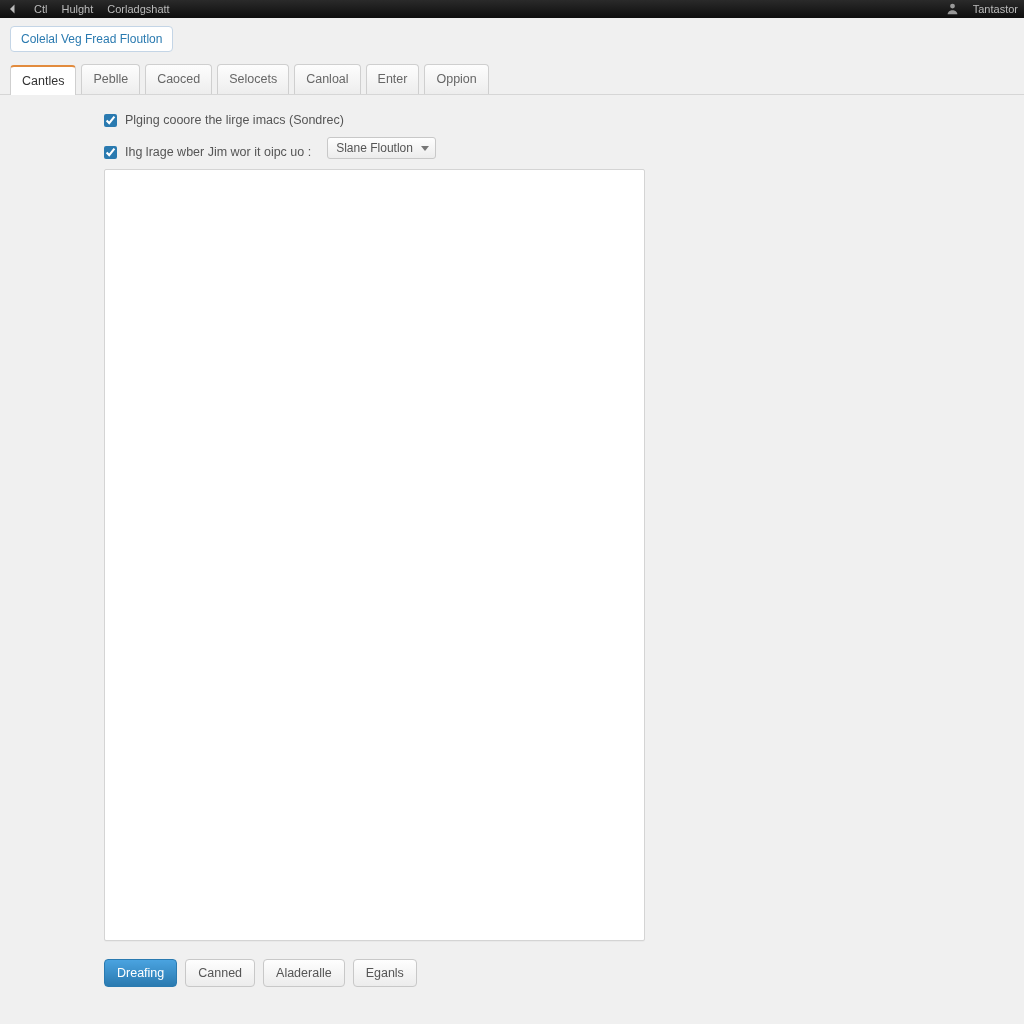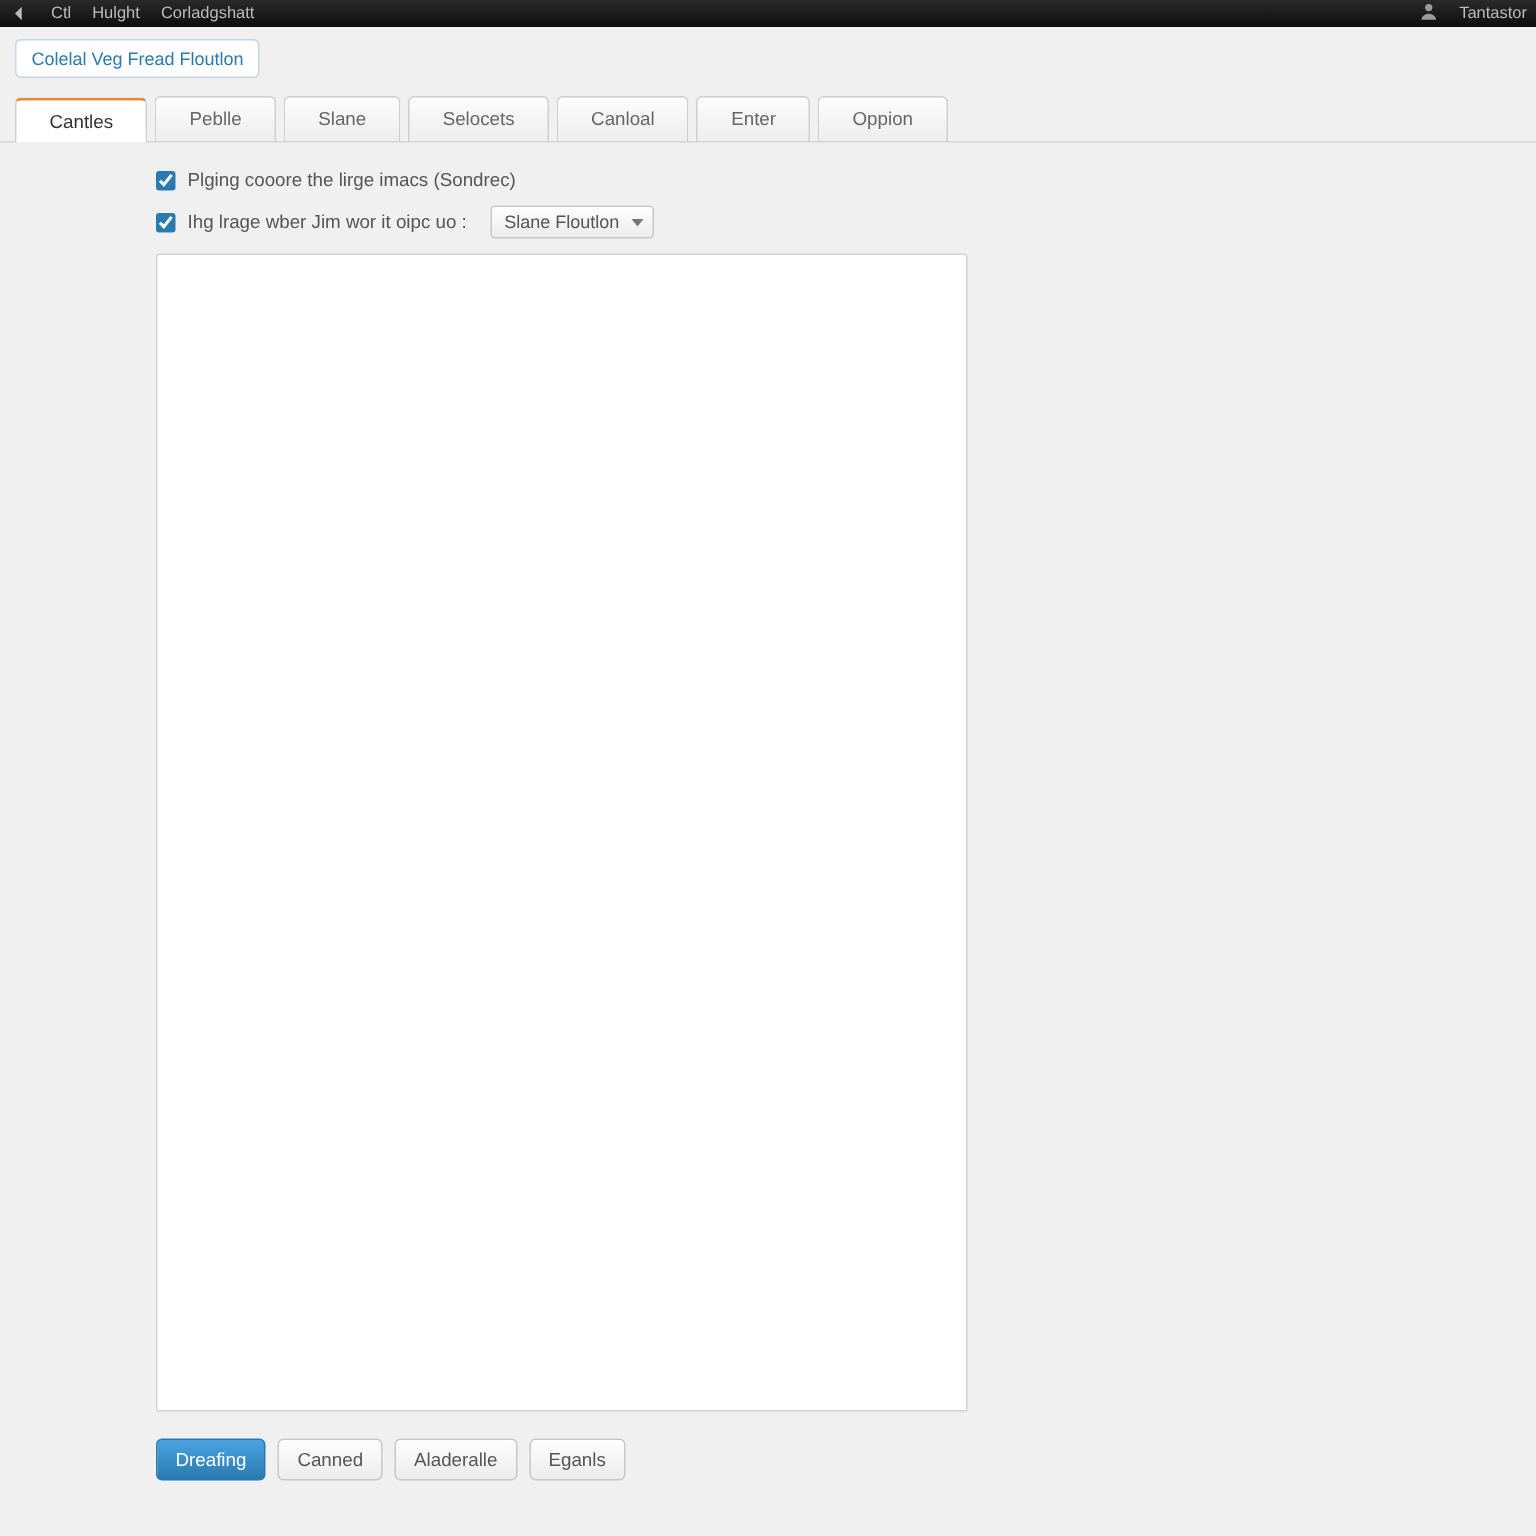--- a/index.html
+++ b/index.html
@@ -10,28 +10,28 @@
   .topbar .back-icon svg { fill:#bbb; }
   .topbar .spacer { flex: 1; }
   .topbar .user-icon svg { fill:#999; }
   
   .header { display:flex; align-items:center; justify-content:space-between; padding: 8px 10px 12px 10px; }
   .page-title { font-size: 26px; font-weight: 400; color:#333; letter-spacing: .3px; }
   .header-btn { background:#fff; border:1px solid #c4d5e6; border-radius:4px; padding:5px 10px; font-size:12px; color:#2a7ab0; cursor:pointer; }
   
   .tabs-wrap { border-bottom:1px solid #d6d6d6; padding: 0 10px; }
   .tabs { display:flex; gap:5px; }
-  .tab { background: linear-gradient(#fdfdfd,#ededed); border:1px solid #cfcfcf; border-bottom:none; border-radius:4px 4px 0 0; padding:7px 22px; font-size:12.5px; color:#666; cursor:pointer; }
+  .tab { background: linear-gradient(#fdfdfd,#ededed); border:1px solid #cfcfcf; border-bottom:none; border-radius:4px 4px 0 0; padding:7px 11px; font-size:12.5px; color:#666; cursor:pointer; }
   .tab.active { background:#fff; border-top:2px solid #e28b3d; color:#333; position:relative; top:1px; }
   
   .form-area { padding: 18px 10px 10px 10px; }
   .row { display:flex; align-items:center; margin-bottom:12px; }
   .row .lbl { width: 84px; text-align:left; font-size:12.5px; color:#333; }
   .text-input { width: 178px; height:26px; border:1px solid #c8c8c8; border-radius:3px; padding:0 8px; font-size:12.5px; color:#888; background:#fff; box-shadow: inset 0 1px 2px rgba(0,0,0,.06); }
-  .chk-row { display:flex; align-items:center; gap:8px; margin-left:94px; margin-bottom:10px; font-size:12.5px; color:#555; }
+  .chk-row { display:flex; align-items:flex-end; gap:8px; margin-left:94px; margin-bottom:10px; font-size:12.5px; color:#555; }
   .chk-row input[type=checkbox] { width:13px; height:13px; accent-color:#2a7ab0; }
   .sel { height:22px; border:1px solid #c8c8c8; border-radius:3px; background:linear-gradient(#fefefe,#ececec); font-size:12px; color:#555; padding:0 22px 0 8px; appearance:none; position:relative; }
   .sel-wrap { position:relative; display:inline-block; margin-left:8px; }
   .sel-wrap::after { content:""; position:absolute; right:7px; top:9px; border-left:4px solid transparent; border-right:4px solid transparent; border-top:5px solid #777; pointer-events:none; }
   
   .canvas-col { margin-left:94px; }
   .canvas { width:541px; height:772px; background:#fff; border:1px solid #d4d4d4; border-radius:2px; box-shadow: 0 1px 1px rgba(0,0,0,.03); }
   
   .footer-btns { margin-left:94px; margin-top:18px; display:flex; gap:8px; }
   .btn { border:1px solid #c8c8c8; border-radius:4px; background:linear-gradient(#fefefe,#ececec); padding:6px 12px; font-size:12.5px; color:#555; cursor:pointer; }
@@ -60,21 +60,21 @@
 </div>
 
 <div class="header">
   <button class="header-btn">Colelal Veg  Fread Floutlon</button>
 </div>
 
 <div class="tabs-wrap">
   <div class="tabs">
     <div class="tab active">Cantles</div>
     <div class="tab">Peblle</div>
-    <div class="tab">Slane</div>
+    <div class="tab">Caoced</div>
     <div class="tab">Selocets</div>
     <div class="tab">Canloal</div>
     <div class="tab">Enter</div>
     <div class="tab">Oppion</div>
   </div>
 </div>
 
 <div class="form-area">
 
 

